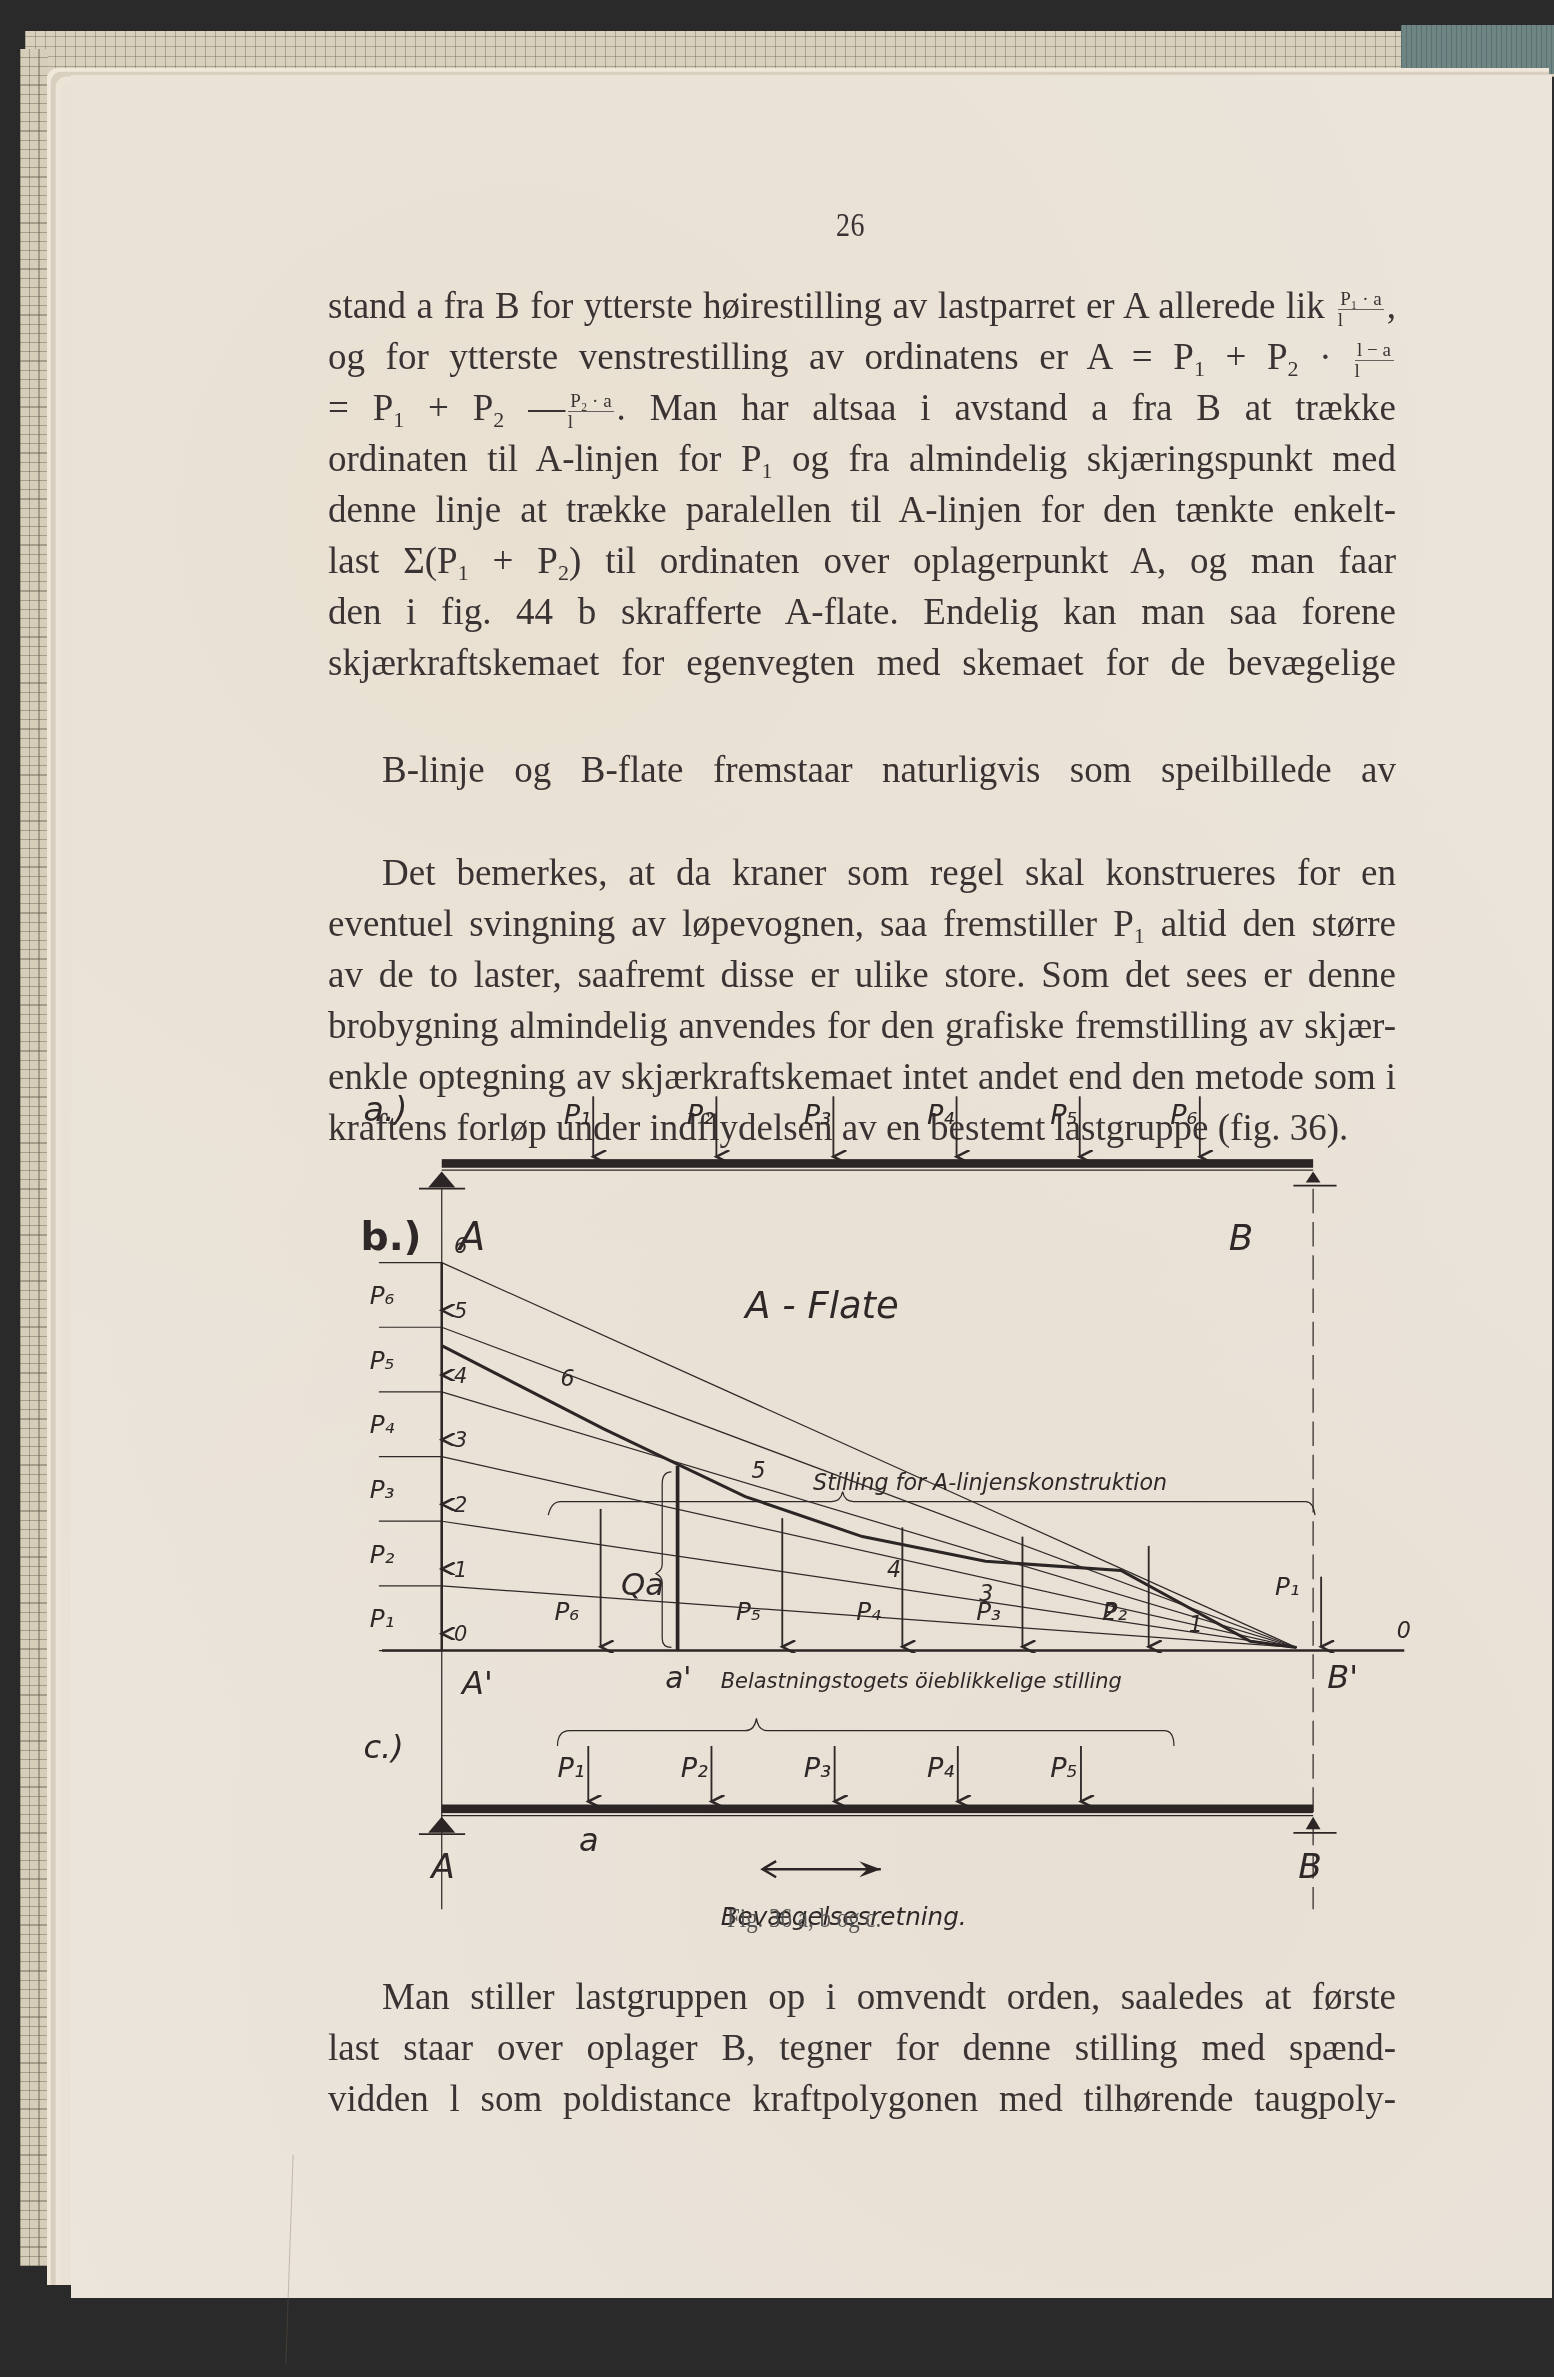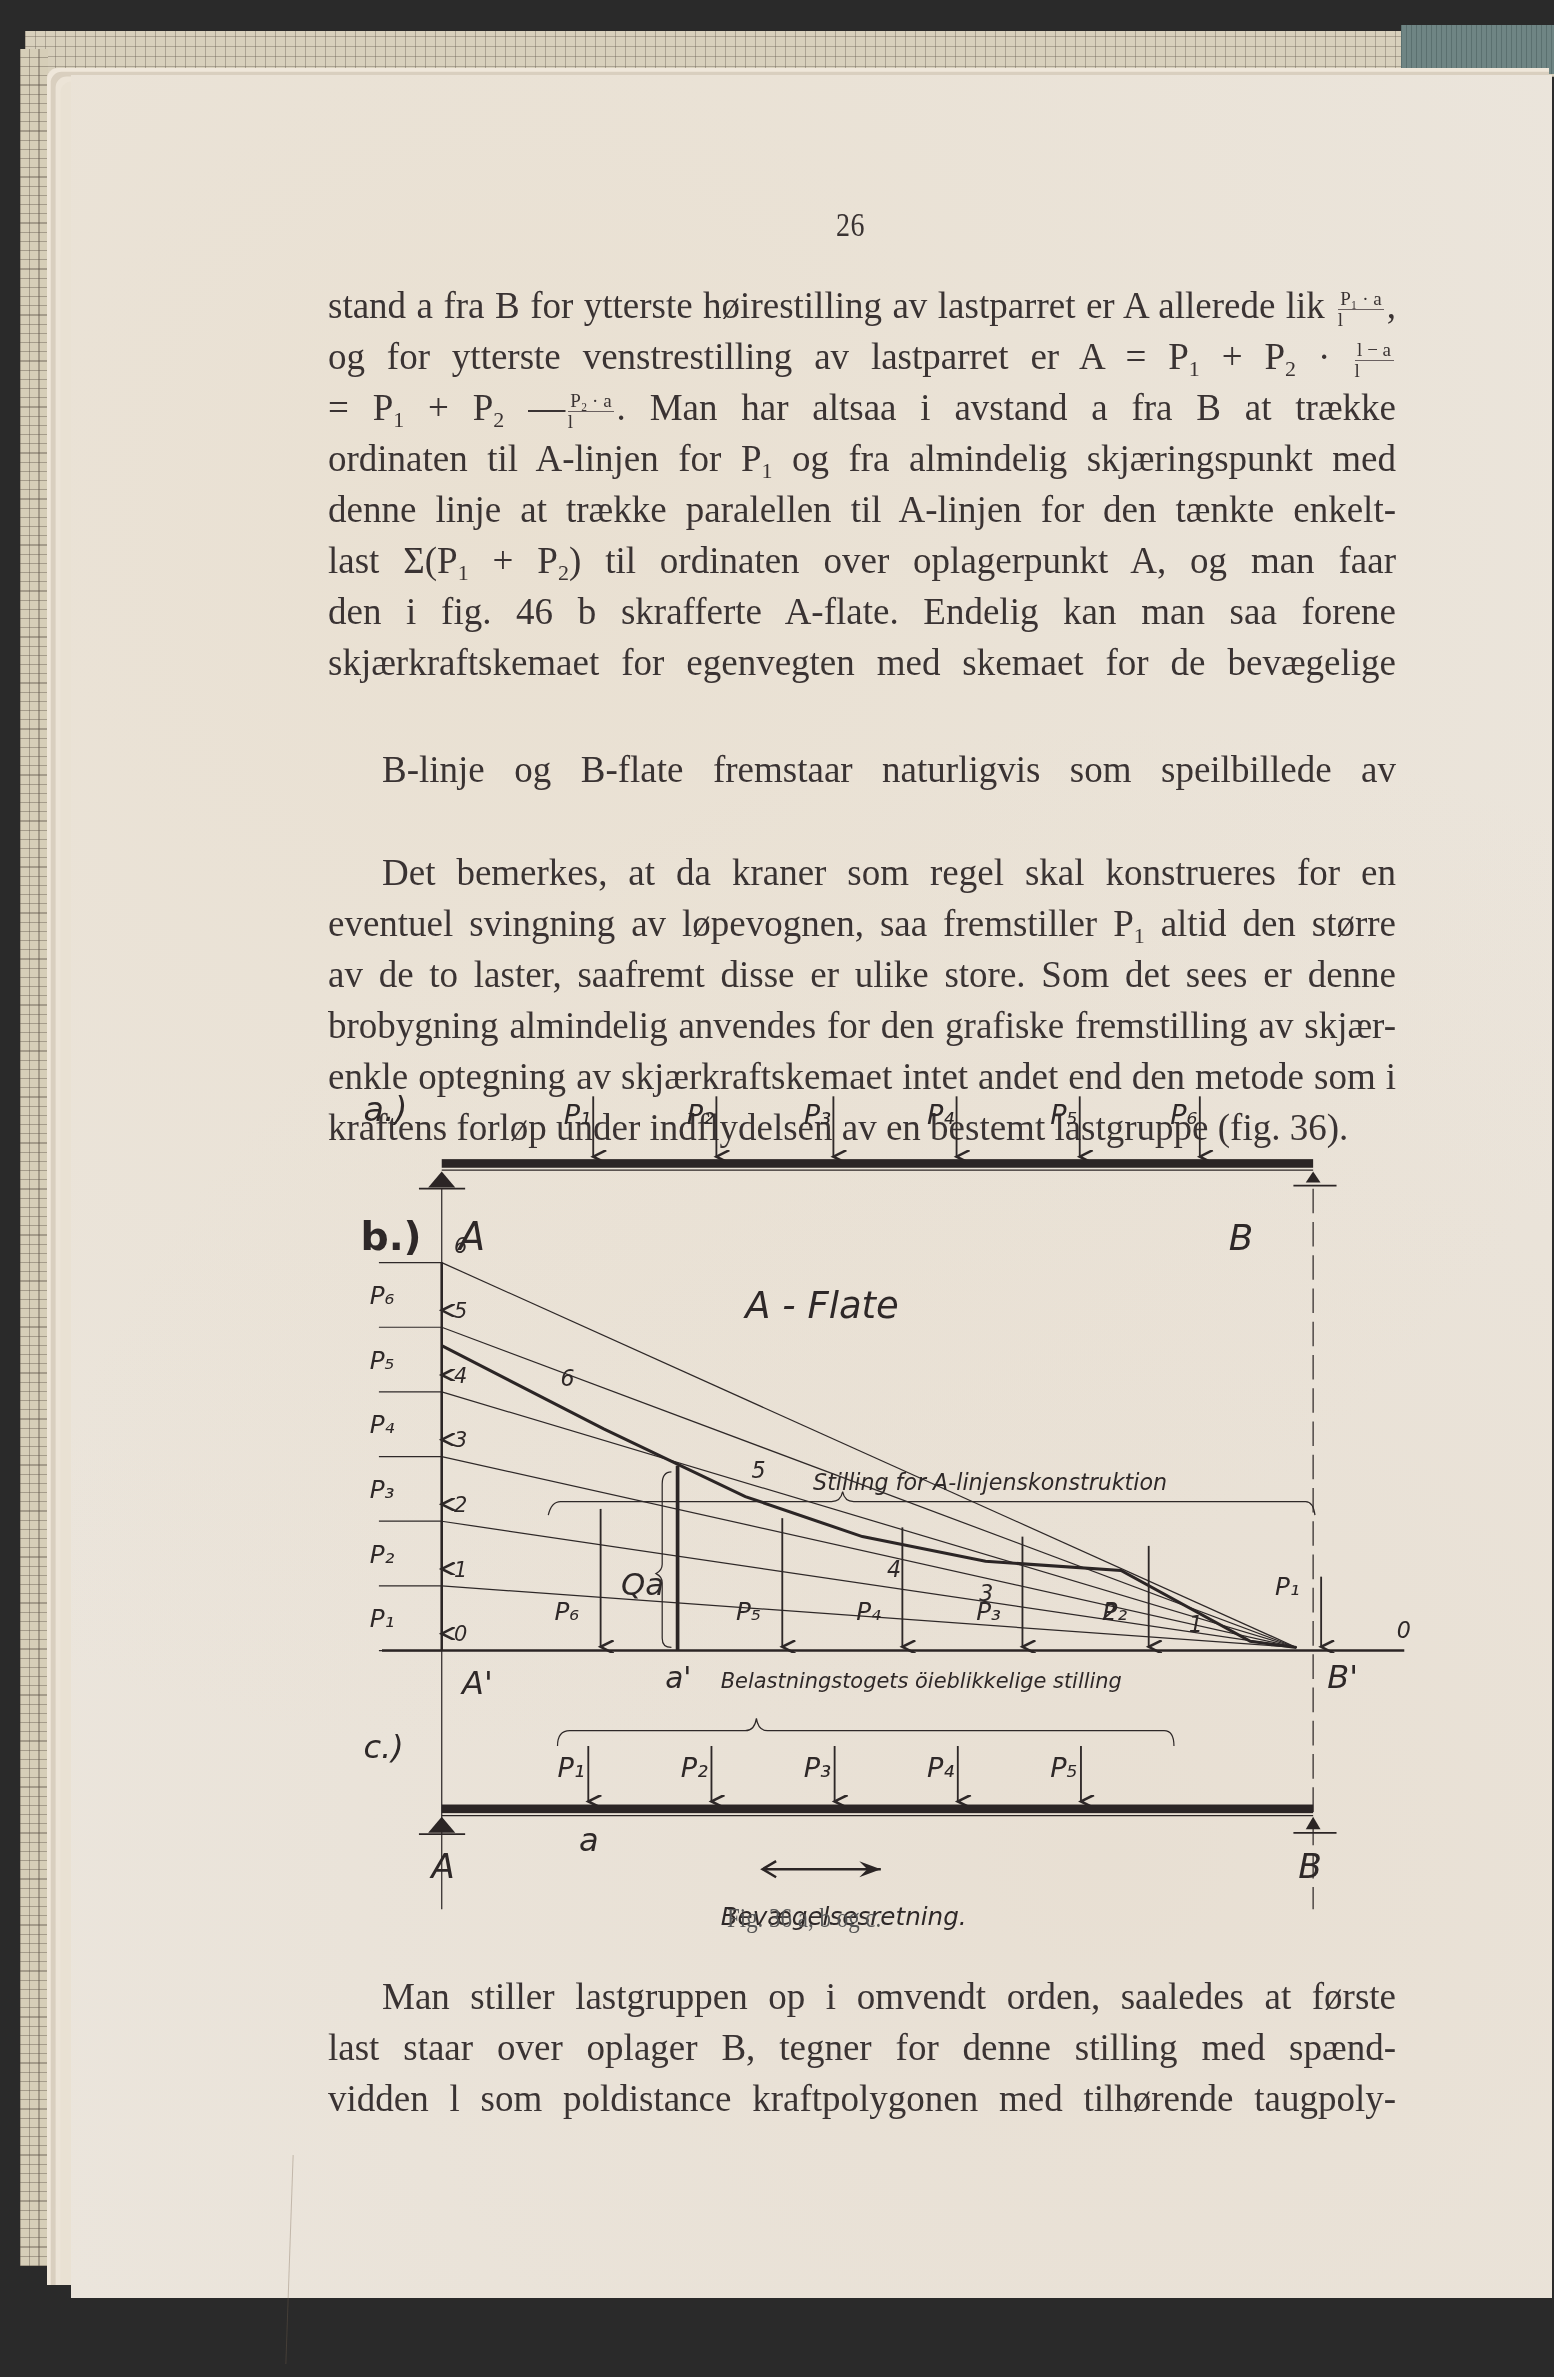--- a/index.html
+++ b/index.html
@@ -81,27 +81,27 @@
 <div class="cloth-left"></div>
 <div class="page-edges"></div>
 
 <div class="page"></div>
 
 <div class="page-number">26</div>
 
 <div class="text-block" style="top:280px;">
   <span class="line"><span>stand a fra B for ytterste høirestilling av lastparret er A allerede lik</span>
     <span class="frac"><span class="num">P₁ · a</span><span class="den">l</span></span>,</span>
-  <span class="line"><span>og for ytterste venstrestilling av lastparret er A = P</span><sub>1</sub> <span>+ P</span><sub>2</sub> <span>·</span>
+  <span class="line"><span>og for ytterste venstrestilling av ordinatens er A = P</span><sub>1</sub> <span>+ P</span><sub>2</sub> <span>·</span>
     <span class="frac"><span class="num">l − a</span><span class="den">l</span></span></span>
   <span class="line"><span>= P</span><sub>1</sub> <span>+ P</span><sub>2</sub> <span>—</span><span class="frac"><span class="num">P₂ · a</span><span class="den">l</span></span><span>. Man har altsaa i avstand a fra B at trække</span></span>
   <span class="line"><span>ordinaten til A-linjen for P</span><sub>1</sub> <span>og fra almindelig skjæringspunkt med</span></span>
   <span class="line">denne linje at trække paralellen til A-linjen for den tænkte enkelt-</span>
   <span class="line"><span>last Σ(P</span><sub>1</sub> <span>+ P</span><sub>2</sub><span>) til ordinaten over oplagerpunkt A, og man faar</span></span>
-  <span class="line">den i fig. 46 b skrafferte A-flate. Endelig kan man saa forene</span>
+  <span class="line">den i fig. 44 b skrafferte A-flate. Endelig kan man saa forene</span>
   <span class="line">skjærkraftskemaet for egenvegten med skemaet for de bevægelige</span>
 </div>
 
 <div class="text-block" style="top:744px;">
   <span class="line indent">B-linje og B-flate fremstaar naturligvis som speilbillede av</span>
 </div>
 
 <div class="text-block" style="top:847px;">
   <span class="line indent">Det bemerkes, at da kraner som regel skal konstrueres for en</span>
   <span class="line"><span>eventuel svingning av løpevognen, saa fremstiller P</span><sub>1</sub> <span>altid den større</span></span>

